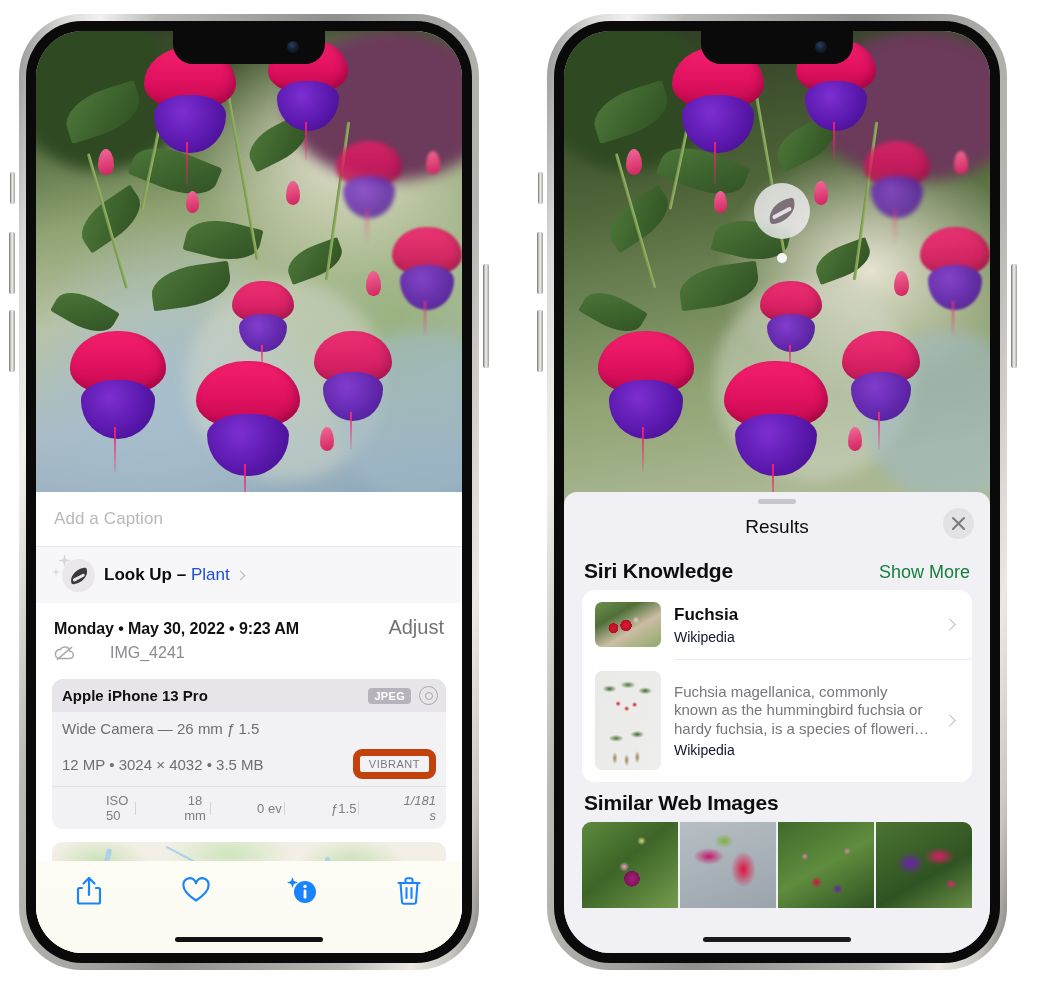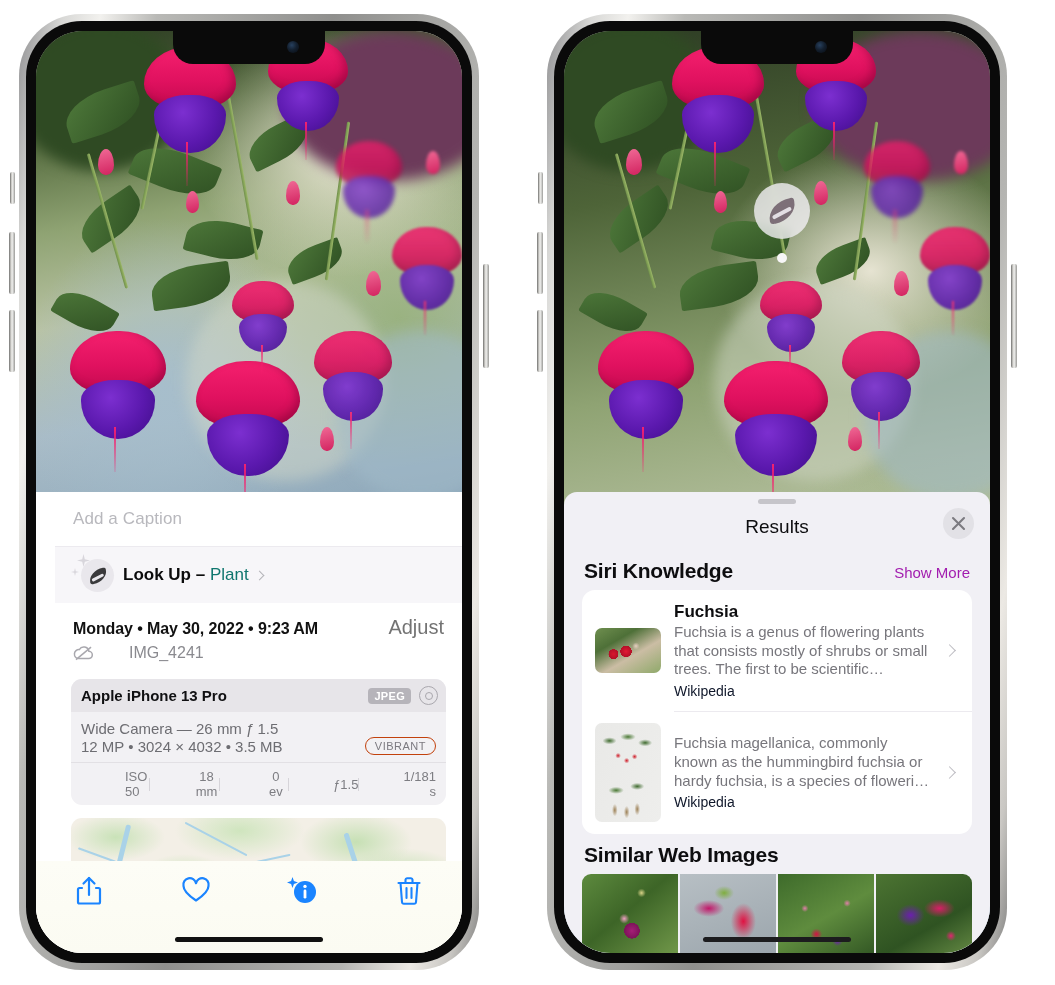--- a/index.html
+++ b/index.html
@@ -123,21 +123,20 @@
 
   
   .photo-left { height: 461px; }
 
   .detail {
     position: absolute;
     left: 0; right: 0; top: 461px; bottom: 0;
     background: #ffffff;
     display: flex;
     flex-direction: column;
-    padding-left: 19px;
   }
   .caption-row {
     height: 55px;
     display: flex; align-items: center;
     padding: 0 18px;
     font-size: 17px;
     color: #b8b8bd;
     border-bottom: 1px solid #eceaef;
     letter-spacing: .1px;
   }
@@ -178,21 +177,21 @@
   }
   .spark.s1 {
     left: 4px; top: -1px; width: 13px; height: 13px;
     clip-path: polygon(50% 0%, 60% 40%, 100% 50%, 60% 60%, 50% 100%, 40% 60%, 0% 50%, 40% 40%);
   }
   .spark.s2 {
     left: -2px; top: 13px; width: 8px; height: 8px;
     clip-path: polygon(50% 0%, 60% 40%, 100% 50%, 60% 60%, 50% 100%, 40% 60%, 0% 50%, 40% 40%);
   }
   .lookup-text { font-size: 17px; font-weight: bold; color: #0b0b0c; margin-left: 4px; }
-  .lookup-sub  { font-size: 17px; color: #0f766e; font-weight: normal; }
+  .lookup-sub  { font-size: 17px; color: #1d4ed8; font-weight: normal; }
   .chev-sm {
     display: inline-block;
     width: 7px; height: 7px;
     border-top: 1.6px solid #b4b4b9;
     border-right: 1.6px solid #b4b4b9;
     transform: rotate(45deg);
     margin-left: 7px;
     vertical-align: 1px;
   }
 
@@ -231,36 +230,36 @@
     width: 19px; height: 19px; border-radius: 50%;
     border: 1.6px solid #a9a7ad;
     display: flex; align-items: center; justify-content: center;
   }
   .aperture-ic i {
     width: 8px; height: 8px; border-radius: 50%;
     border: 1.6px solid #a9a7ad; display: block;
   }
   .meta-body { padding: 8px 10px 7px 10px; }
   .meta-l1 { font-size: 15px; color: #6d6d72; }
-  .meta-l2row { display: flex; align-items: center; justify-content: space-between; margin-top: 0; }
+  .meta-l2row { display: flex; align-items: center; justify-content: space-between; margin-top: 12px; }
   .meta-l2 { font-size: 15px; color: #6d6d72; }
   .pill-vibrant {
-    border: 1px solid #c2410c; color: #7c7a80;
+    border: 7px solid #c2410c; color: #7c7a80;
     font-size: 11px; letter-spacing: .5px;
     padding: 2px 9px; border-radius: 9px;
   }
   .meta-foot {
     display: flex; align-items: center;
     border-top: 1px solid #e2e0e4;
     padding: 6px 10px;
     font-size: 13px; color: #7d7d82;
   }
   .meta-foot span { flex: 1; text-align: center; margin-left: 44px; }
   .meta-foot span:first-child { text-align: left; }
-  .meta-foot span:last-child  { text-align: right; }
+  .meta-foot span:last-child  { text-align: right; font-style: italic; }
   .meta-foot .sep-bar { flex: 0 0 1px; height: 13px; background: #d6d4d9; }
 
   
   .map {
     margin: 13px 16px 0 16px;
     height: 80px;
     border-radius: 11px 11px 0 0;
     overflow: hidden;
     position: relative;
     background:
@@ -376,21 +375,21 @@
     background: #e2e1e6;
     display: flex; align-items: center; justify-content: center;
   }
   .close-btn svg { display: block; }
 
   .sec-head {
     display: flex; align-items: baseline; justify-content: space-between;
     padding: 9px 20px 7px 20px;
   }
   .sec-title { font-size: 21px; font-weight: bold; color: #0d0d0f; letter-spacing: -.2px; }
-  .sec-action { font-size: 15px; color: #a21caf; }
+  .sec-action { font-size: 18px; color: #15803d; }
 
   .kcard-group {
     margin: 0 18px;
     background: #fff;
     border-radius: 13px;
     overflow: hidden;
   }
   .kcard {
     display: flex;
     align-items: center;
@@ -800,21 +799,20 @@
         <div class="sec-head">
           <span class="sec-title">Siri Knowledge</span>
           <span class="sec-action">Show More</span>
         </div>
 
         <div class="kcard-group">
           <div class="kcard">
             <span class="kthumb t1"></span>
             <span class="ktext">
               <div class="ktitle">Fuchsia</div>
-              <div class="kdesc">Fuchsia is a genus of flowering plants that consists mostly of shrubs or small trees. The first to be scientific…</div>
               <div class="ksrc">Wikipedia</div>
             </span>
             <i class="kchev"></i>
           </div>
           <div class="kcard">
             <span class="kthumb t2"></span>
             <span class="ktext">
               <div class="kdesc">Fuchsia magellanica, commonly known as the hummingbird fuchsia or hardy fuchsia, is a species of floweri…</div>
               <div class="ksrc">Wikipedia</div>
             </span>

